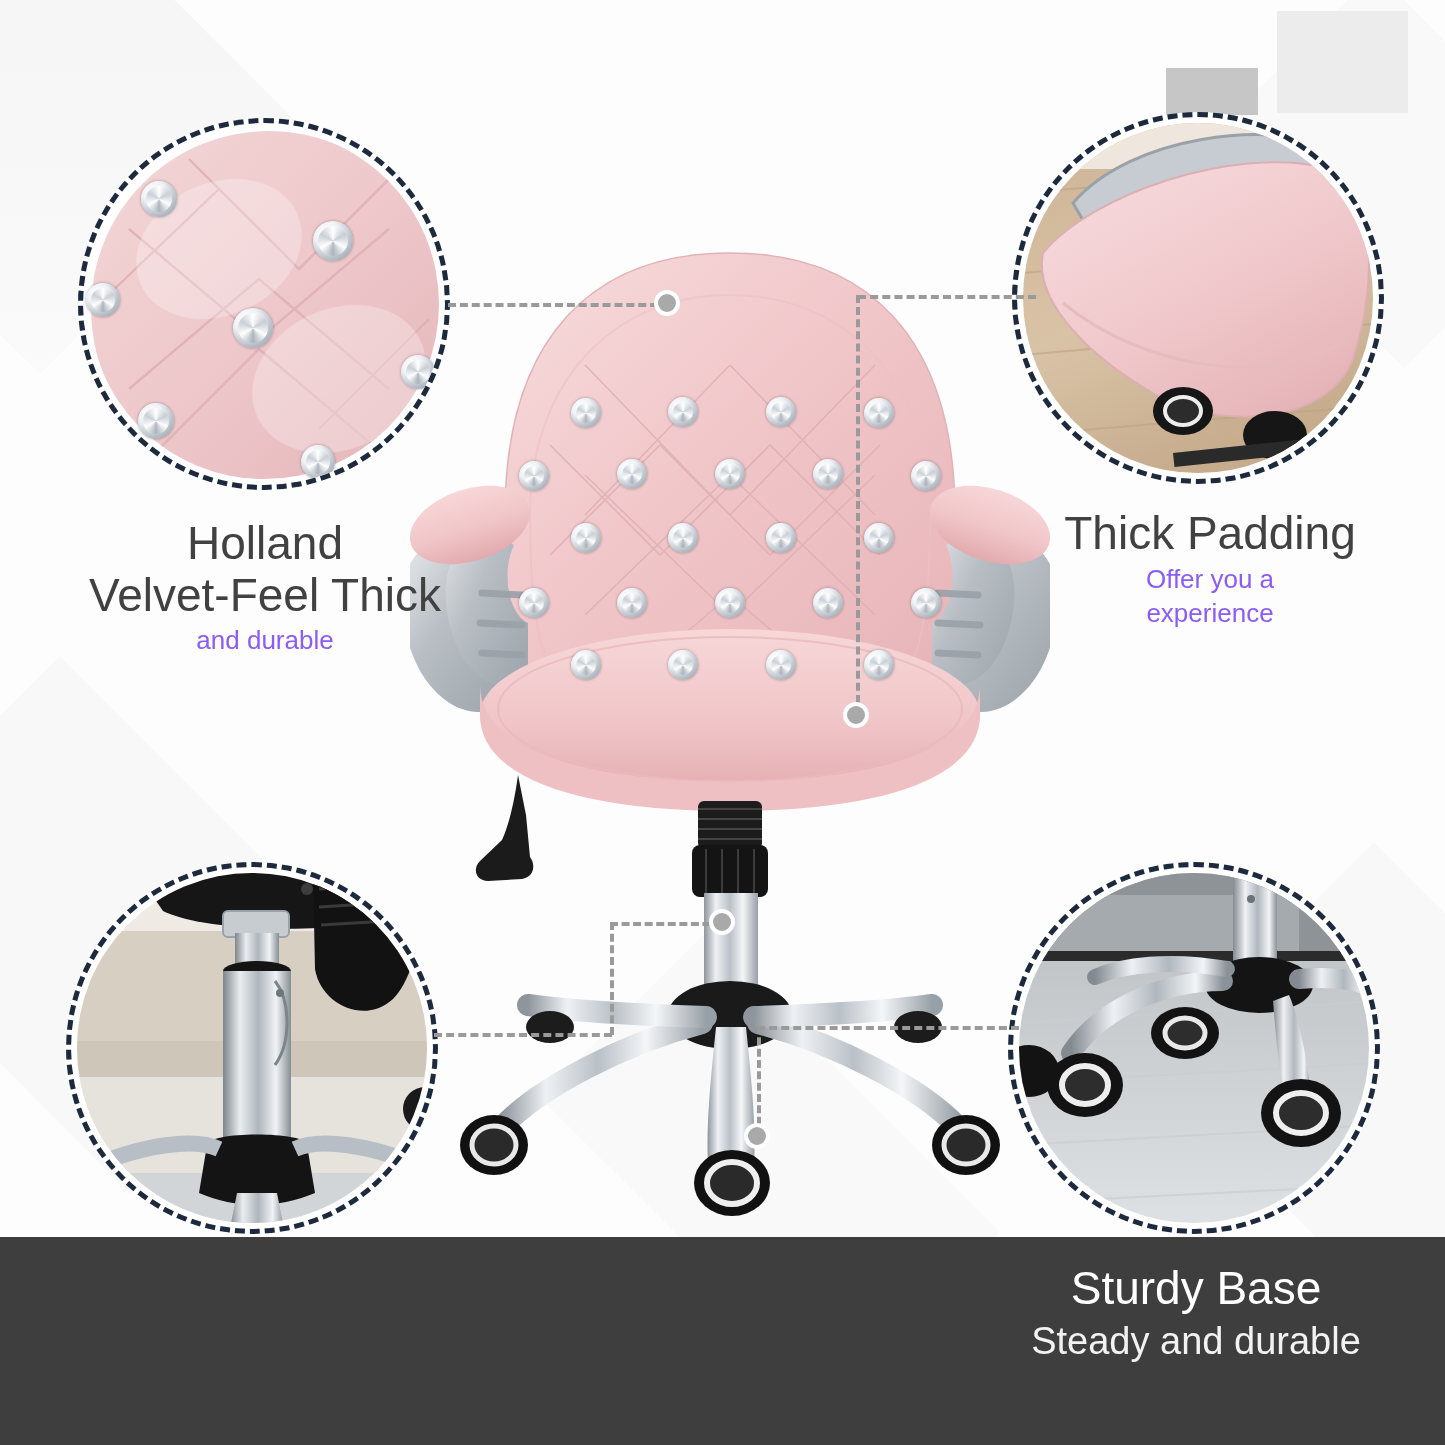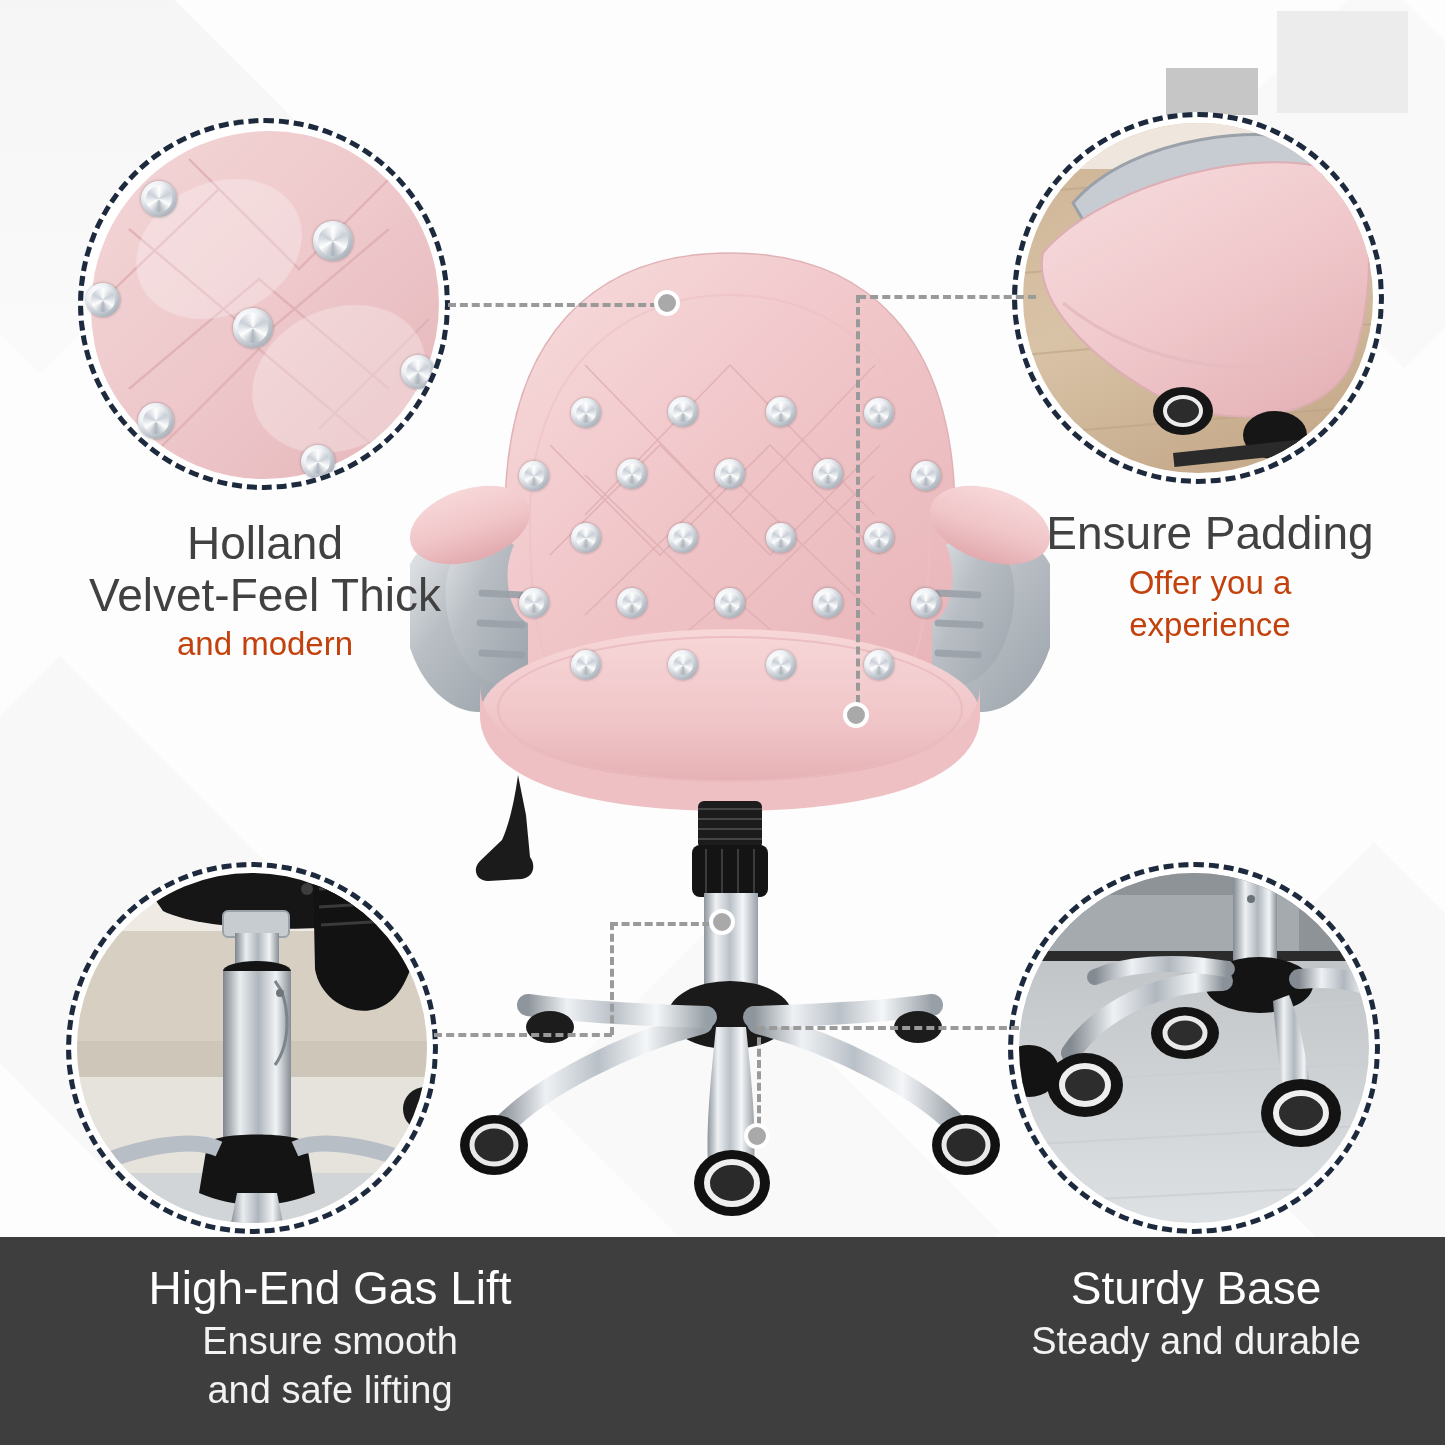--- a/index.html
+++ b/index.html
@@ -30,21 +30,21 @@
   .lead-h{position:absolute;height:0;border-top:4px dashed #9a9a9a;}
   .lead-v{position:absolute;width:0;border-left:4px dashed #9a9a9a;}
   .lead-dot{
     position:absolute;width:26px;height:26px;border-radius:50%;
     background:#a9a9a9;border:4px solid #ffffff;box-sizing:border-box;
   }
 
   
   .feat{position:absolute;text-align:center;color:#4a4a4a;}
   .feat .t{font-size:46px;line-height:1.12;font-weight:400;color:#414141;}
-  .feat .s{font-size:33px;line-height:1.16;color:#c2410c;margin-top:4px;}
+  .feat .s{font-size:26px;line-height:1.16;color:#8b5cf6;margin-top:4px;}
 
   
   .banner{position:absolute;left:0;right:0;bottom:0;height:208px;background:#3e3e3e;}
   .banner .col{position:absolute;text-align:center;color:#ffffff;}
   .banner .t{font-size:46px;line-height:1.1;font-weight:400;}
   .banner .s{font-size:38px;line-height:1.15;margin-top:6px;color:#f2f2f2;}
 
   
   #chair{position:absolute;left:410px;top:215px;width:640px;height:1010px;}
   .tuft-btn{position:absolute;width:30px;height:30px;border-radius:50%;
@@ -395,34 +395,29 @@
   <div class="lead-h" style="left:610px;top:922px;width:112px;"></div>
   <div class="lead-dot" style="left:709px;top:909px;"></div>
 
   <div class="lead-v" style="left:757px;top:1026px;height:110px;"></div>
   <div class="lead-h" style="left:757px;top:1026px;width:262px;"></div>
   <div class="lead-dot" style="left:744px;top:1123px;"></div>
 
   <div class="feat" style="left:30px;top:518px;width:470px;">
     <div class="t">Holland</div>
     <div class="t">Velvet-Feel Thick</div>
-    <div class="s">and modern</div>
+    <div class="s">and durable</div>
   </div>
 
   <div class="feat" style="left:1000px;top:508px;width:420px;">
-    <div class="t">Ensure Padding</div>
+    <div class="t">Thick Padding</div>
     <div class="s">Offer you a</div>
     <div class="s">experience</div>
   </div>
 
   <div class="banner">
-    <div class="col" style="left:10px;top:26px;width:640px;">
-      <div class="t">High-End Gas Lift</div>
-      <div class="s">Ensure smooth</div>
-      <div class="s">and safe lifting</div>
-    </div>
     <div class="col" style="left:931px;top:26px;width:530px;">
       <div class="t">Sturdy Base</div>
       <div class="s">Steady and durable</div>
     </div>
   </div>
 
 </div>
 
 </body></html>

